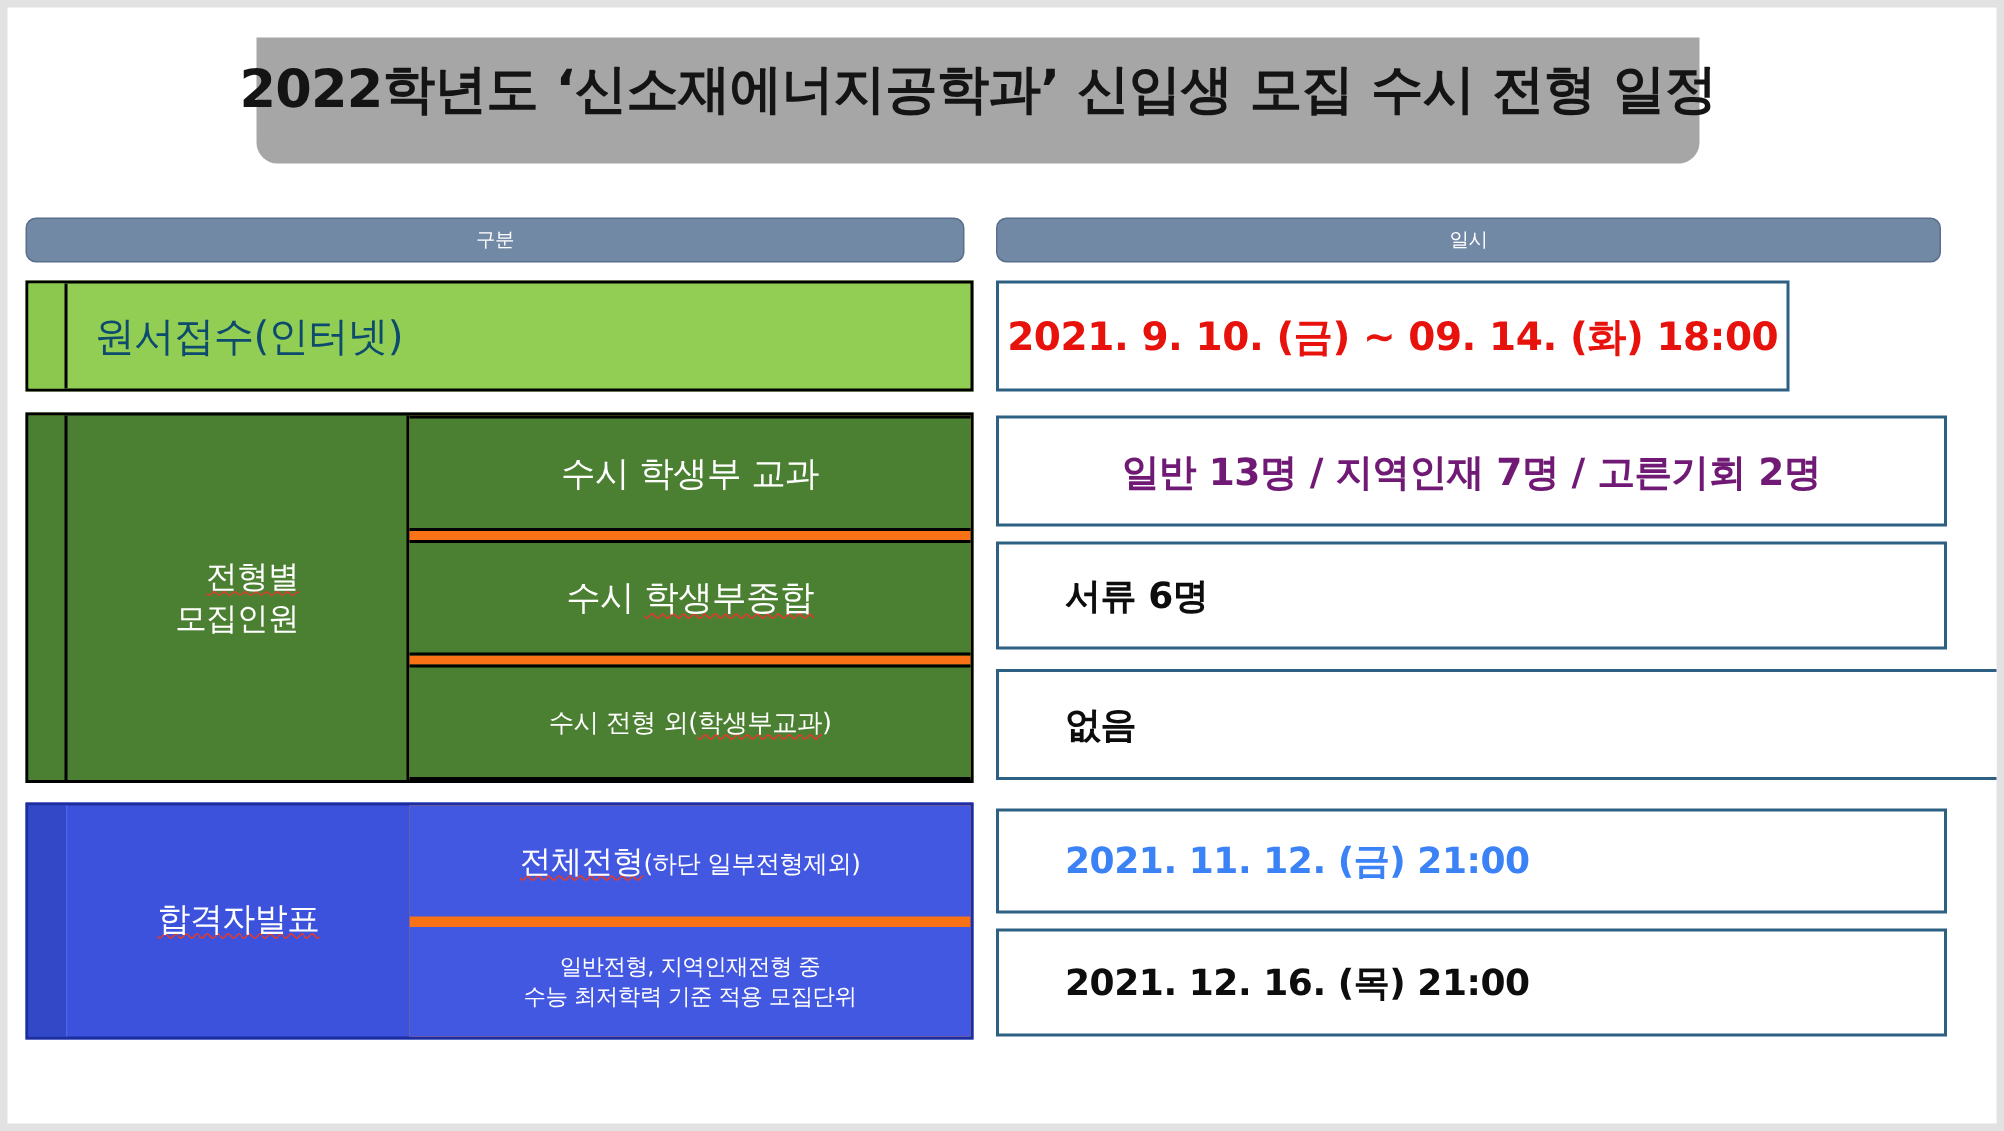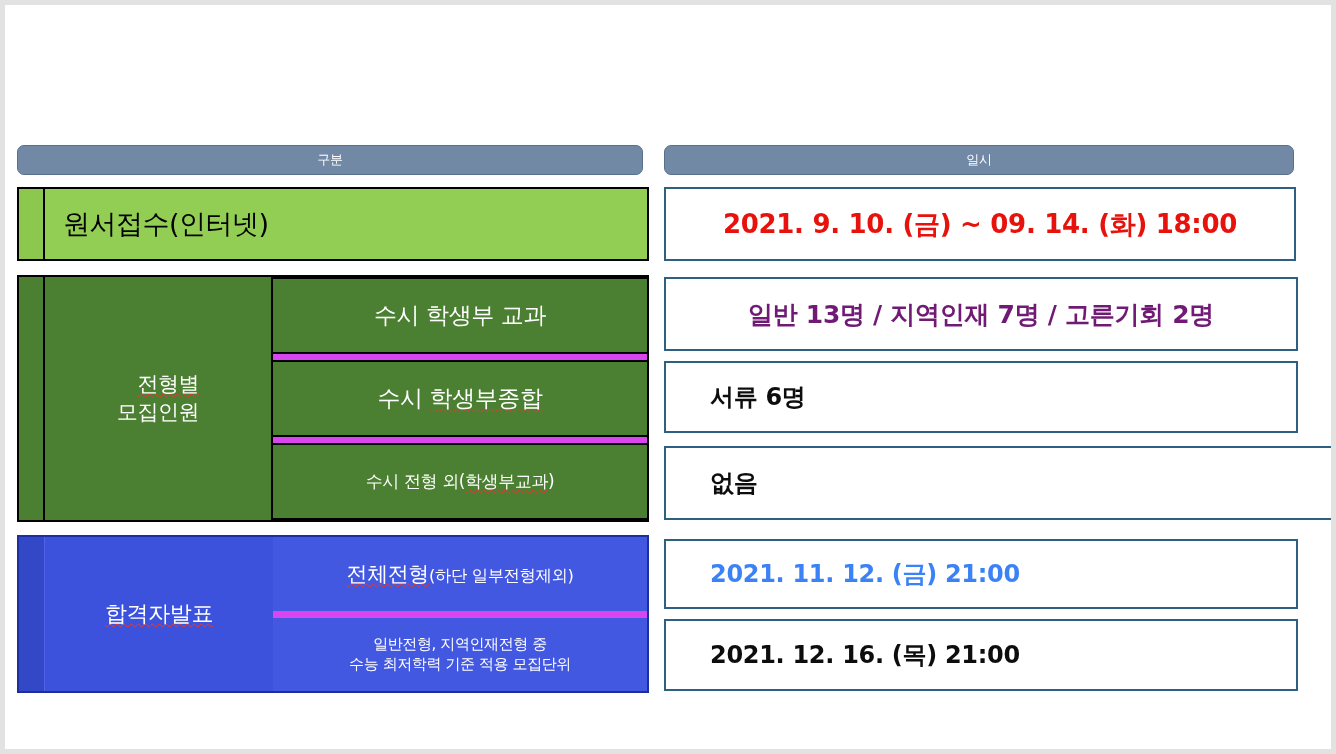--- a/index.html
+++ b/index.html
@@ -86,21 +86,21 @@
   #block-apply {
     left: 12px; top: 182px; width: 632px; height: 74px;
     background: #93ce54;
   }
   #block-apply .cat-strip { background: #8cc84d; }
   #block-apply .cat-body {
     align-items: center;
     padding-left: 18px;
   }
   #block-apply .cat-label {
-    color: #000000;
+    color: #0c4a6e;
     font-size: 27px;
     letter-spacing: -0.5px;
   }
 
   
   #block-quota {
     left: 12px; top: 270px; width: 632px; height: 247px;
     background: #4b7f31;
     border: 2px solid #000000;
   }
@@ -119,21 +119,21 @@
     color: #ffffff;
     font-size: 21px;
     line-height: 1.3;
     letter-spacing: -0.4px;
   }
   .cat-sub-col {
     flex: 1 1 auto;
     display: flex;
     flex-direction: column;
     box-sizing: border-box;
-    background: #d946ef;
+    background: #f97316;
   }
   .cat-sub {
     flex: 1 1 0;
     display: flex;
     align-items: center;
     justify-content: center;
     text-align: center;
     color: #ffffff;
     box-sizing: border-box;
     border-top: 2px solid #000000;
@@ -189,39 +189,42 @@
     align-items: center;
   }
   .date-cell .date-text {
     font-weight: bold;
     letter-spacing: -0.3px;
     white-space: nowrap;
   }
   .date-cell.center { justify-content: center; }
   .date-cell.left   { justify-content: flex-start; padding-left: 44px; }
 
-  #date-apply   { left: 659px; top: 182px; width: 632px; height: 74px; justify-content: center; }
+  #date-apply   { left: 659px; top: 182px; width: 529px; height: 74px; justify-content: center; }
   #date-quota-1 { left: 659px; top: 272px; width: 634px; height: 74px; }
   #date-quota-2 { left: 659px; top: 356px; width: 634px; height: 72px; }
   #date-quota-3 { left: 659px; top: 441px; width: 676px; height: 74px; }
   #date-res-1   { left: 659px; top: 534px; width: 634px; height: 70px; }
   #date-res-2   { left: 659px; top: 614px; width: 634px; height: 72px; }
 
   #date-apply   .date-text { color: #e8120c; font-size: 26px; }
   #date-quota-1 .date-text { color: #701a75; font-size: 25px; }
   #date-quota-2 .date-text { color: #0d0d0d; font-size: 24px; }
   #date-quota-3 .date-text { color: #0d0d0d; font-size: 24px; }
   #date-res-1   .date-text { color: #3b82f6; font-size: 24px; }
   #date-res-2   .date-text { color: #0d0d0d; font-size: 24px; }
 </style>
 </head>
 <body>
 
 <div id="page">
 
+  <div class="title-bar">
+    <div class="title-text">2022학년도 ‘신소재에너지공학과’ 신입생 모집 수시 전형 일정</div>
+  </div>
 
   <div class="col-head" id="head-category">
     <span>구분</span>
   </div>
   <div class="col-head" id="head-date">
     <span>일시</span>
   </div>
 
   <div class="cat-block" id="block-apply">
     <div class="cat-strip"></div>

